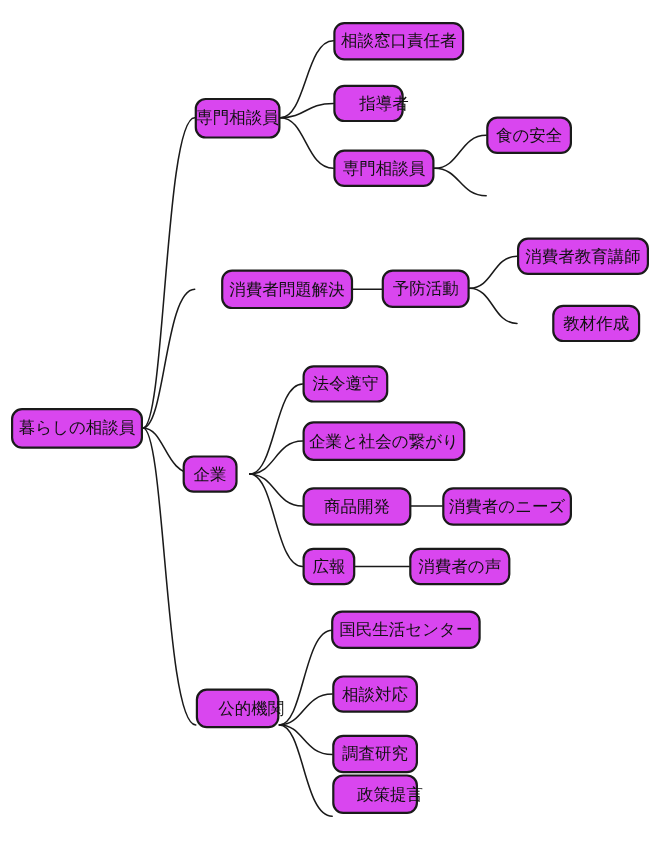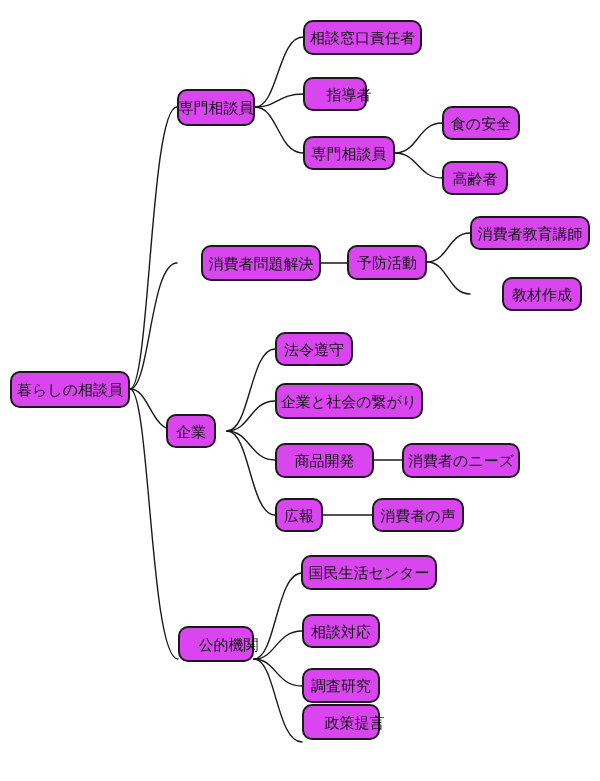--- a/index.html
+++ b/index.html
@@ -79,21 +79,20 @@
   <div class="node" style="left:177px; top:89px; width:78px; height:37px;">専門相談員</div>
 
   <div class="node" style="left:303px; top:20px; width:119px; height:35px;">相談窓口責任者</div>
 
   <div class="node" style="left:303px; top:77px; width:64px; height:34px;padding-left:28px;">指導者</div>
 
   <div class="node" style="left:303px; top:136px; width:92px; height:34px;">専門相談員</div>
 
   <div class="node" style="left:442px; top:106px; width:78px; height:34px;">食の安全</div>
 
-  <div class="node" style="left:442px; top:161px; width:66px; height:34px;">高齢者</div>
 
   <div class="node" style="left:177px; top:245px; width:120px; height:36px;margin-left:24px;">消費者問題解決</div>
 
   <div class="node" style="left:347px; top:245px; width:80px; height:35px;">予防活動</div>
 
   <div class="node" style="left:470px; top:216px; width:120px; height:34px;">消費者教育講師</div>
 
   <div class="node" style="left:470px; top:277px; width:80px; height:34px;margin-left:32px;">教材作成</div>
 
   <div class="node" style="left:166px; top:414px; width:50px; height:34px;">企業</div>

